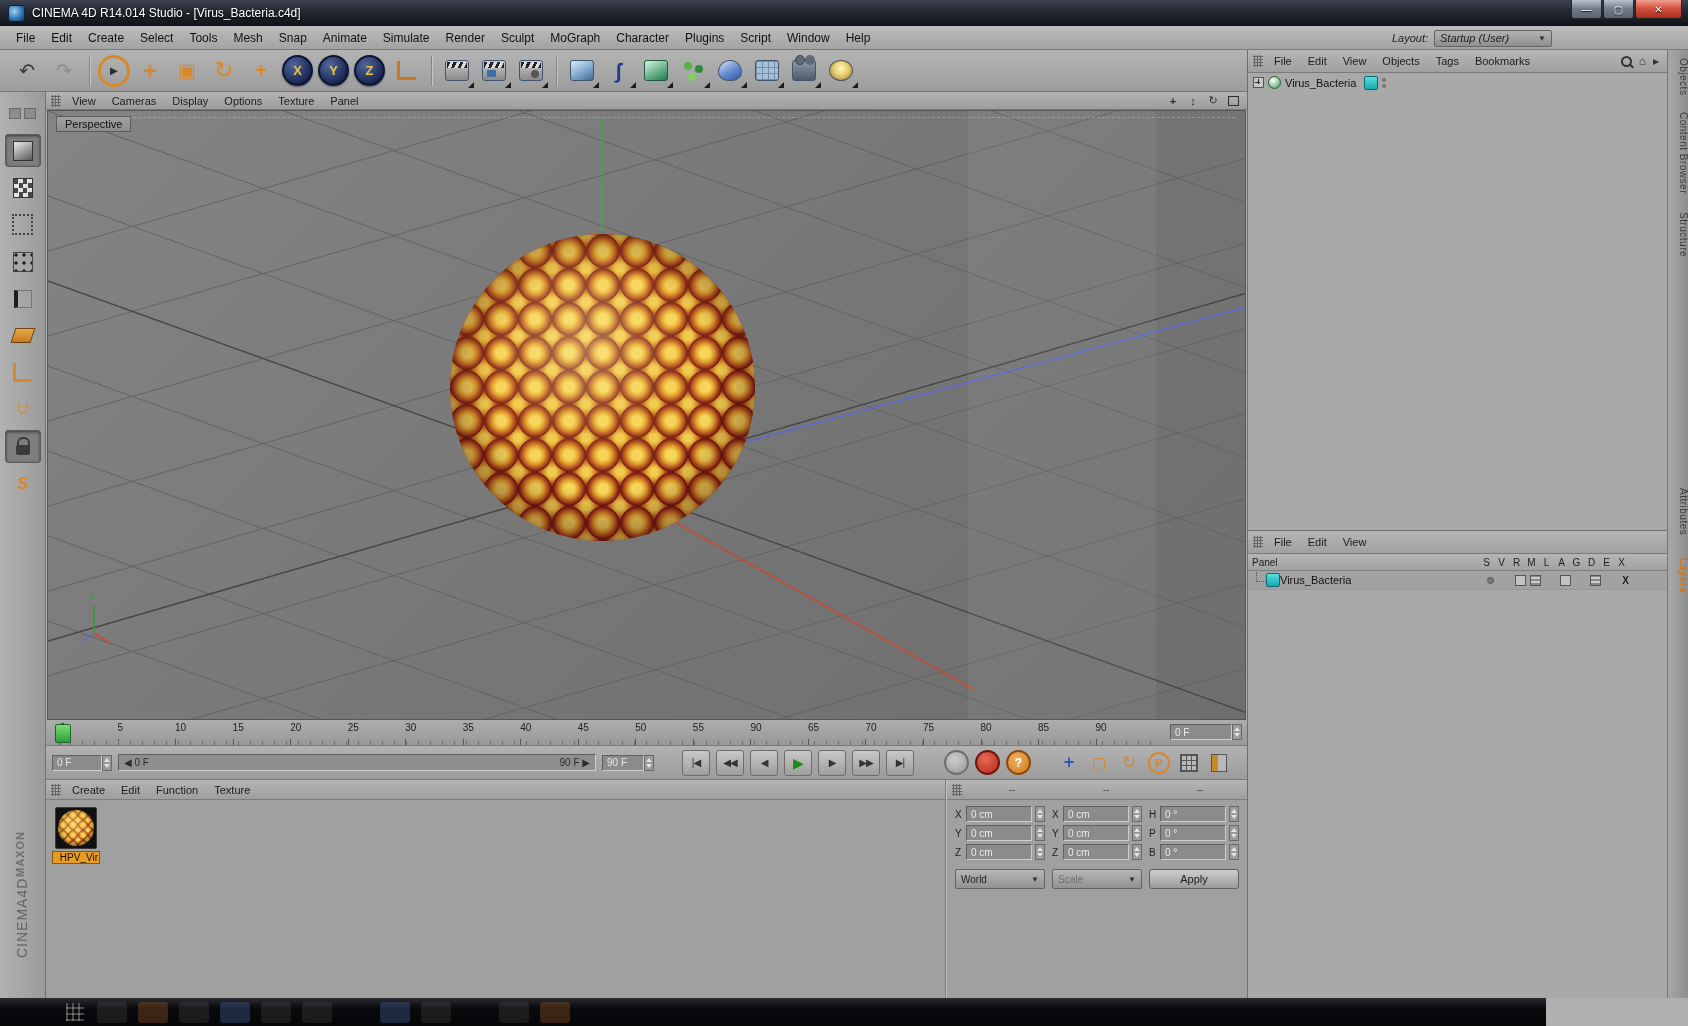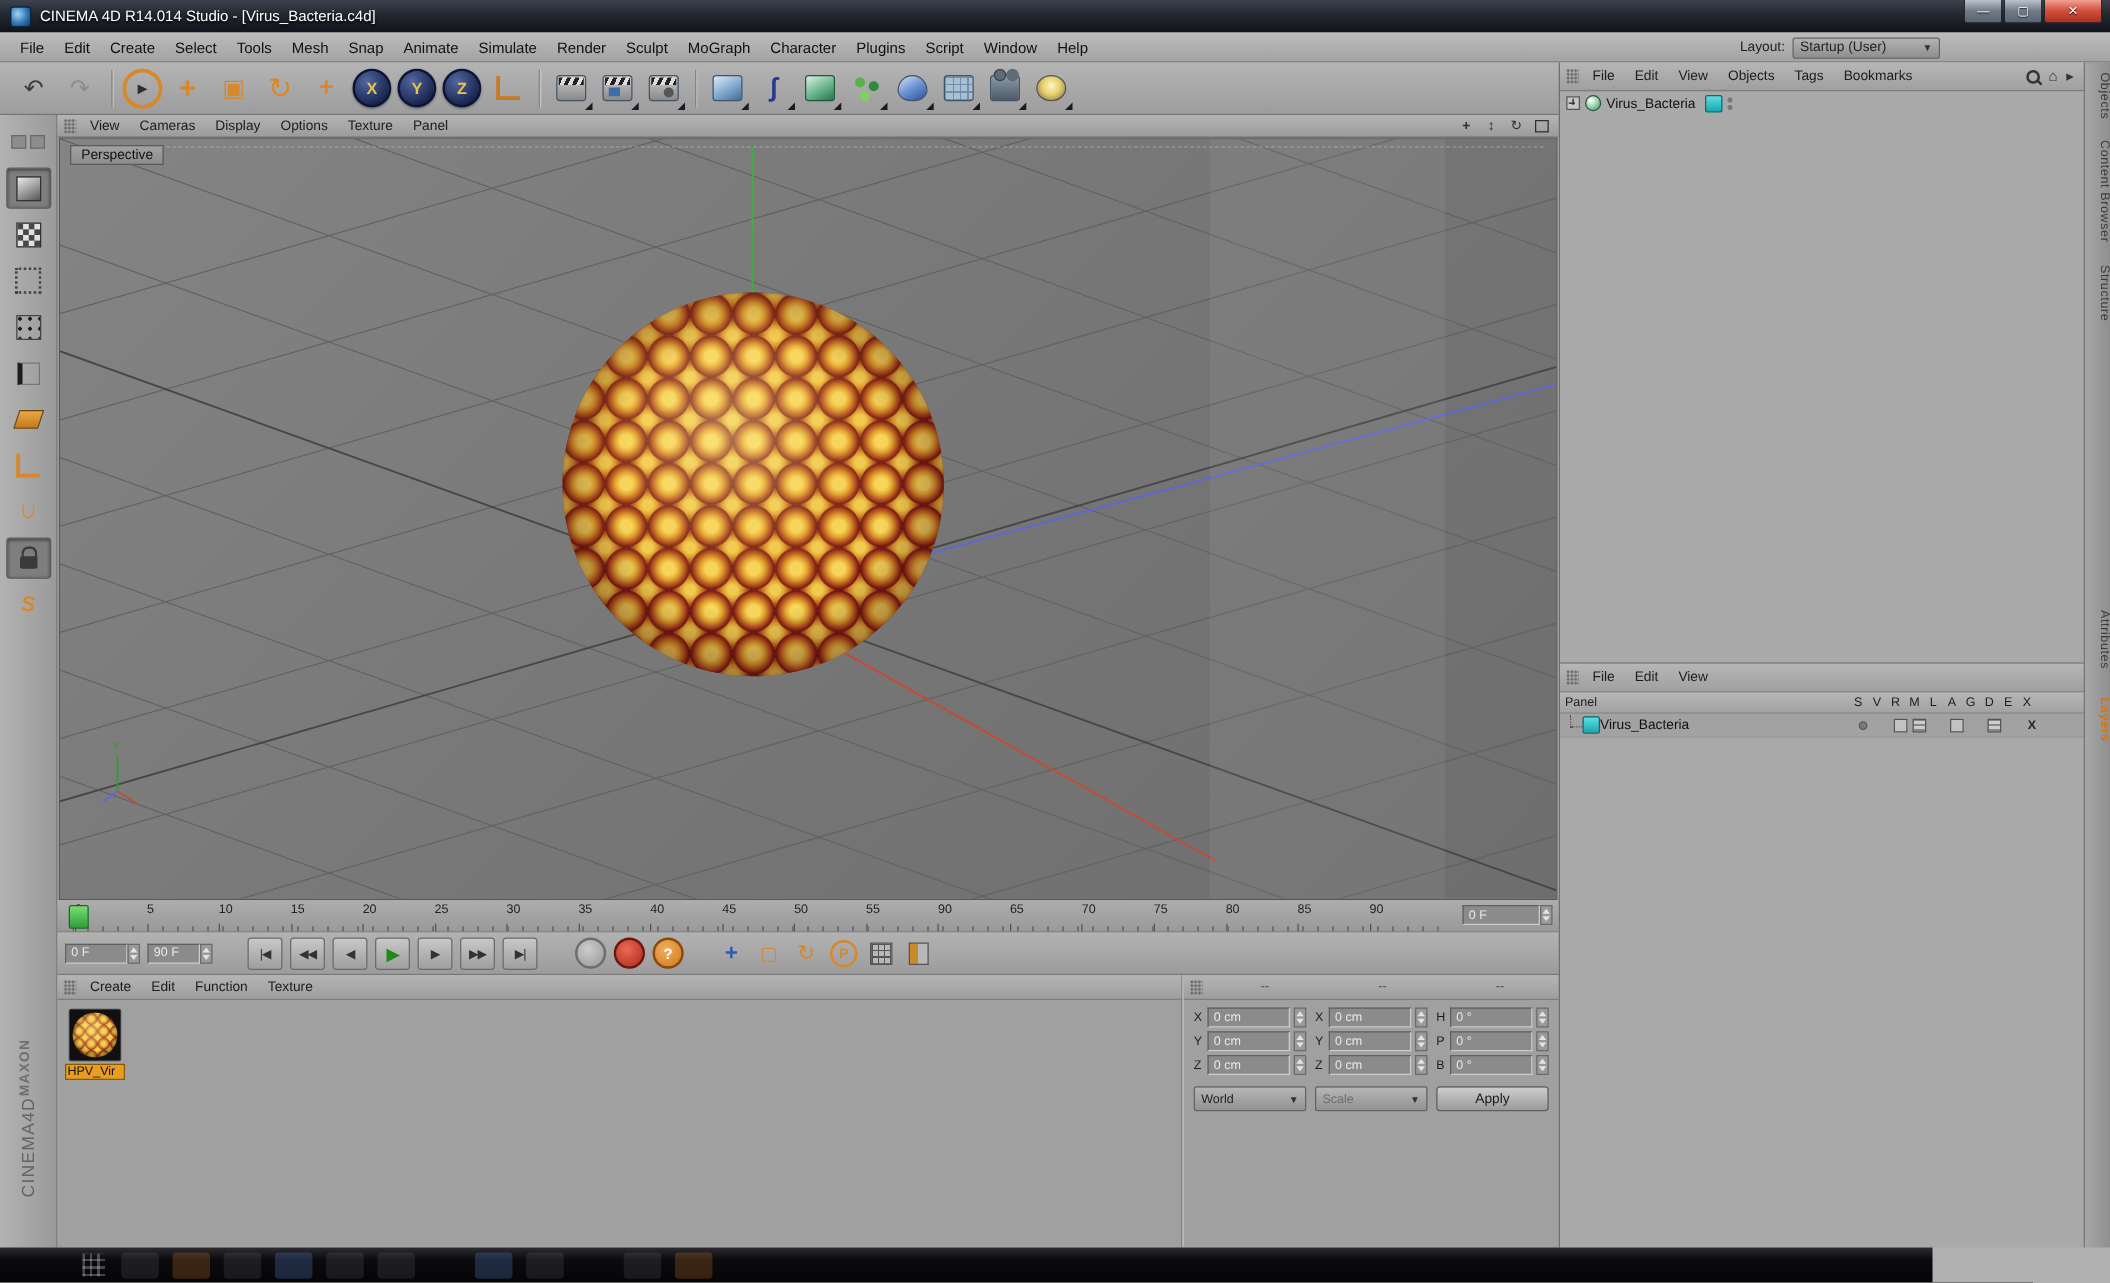--- a/index.html
+++ b/index.html
@@ -9,21 +9,21 @@
   .titlebar{position:absolute;left:0;top:0;width:1688px;height:26px;background:linear-gradient(#3d4250,#23272f 45%,#101319);display:flex;align-items:center;color:#fff;}
   .app-icon{width:15px;height:15px;margin:0 7px 0 8px;border-radius:3px;background:radial-gradient(circle at 35% 35%,#9fd4ef,#2b6fb0 60%,#123a66);border:1px solid #0a2440;}
   .titlebar-title{font-size:12px;text-shadow:0 1px 2px #000;}
   .winbtns{position:absolute;right:6px;top:0;display:flex;}
   .winbtn{width:29px;height:18px;display:flex;align-items:center;justify-content:center;font-size:10px;color:#fff;background:linear-gradient(#b9c2cc,#6f7a86 50%,#5a6572);border:1px solid #22262b;border-top:none;border-radius:0 0 3px 3px;margin-left:1px;text-shadow:0 1px 1px #000;}
   .winbtn.close{width:45px;background:linear-gradient(#f0a192,#d45240 45%,#a92f20);}
 
   
   .menubar{position:absolute;left:0;top:26px;width:1688px;height:24px;background:linear-gradient(#bcbcbc,#a3a3a3);border-bottom:1px solid #7b7b7b;display:flex;align-items:center;padding-left:8px;box-sizing:border-box;}
   .menu-item{font-size:12px;color:#111;padding:0 8px;white-space:nowrap;}
-  .layout-area{position:absolute;right:136px;top:0;height:24px;display:flex;align-items:center;gap:6px;}
+  .layout-area{position:absolute;right:136px;top:0;height:24px;display:flex;align-items:center;gap:6px;font-style:italic;}
   .layout-label{font-size:11px;color:#222;}
   .layout-select{width:118px;height:17px;background:linear-gradient(#b2b2b2,#8f8f8f);border:1px solid #636363;border-radius:2px;font-size:11px;color:#222;display:flex;align-items:center;justify-content:space-between;padding:0 5px;box-sizing:border-box;}
   .caret{font-size:8px;color:#333;}
 
   
   .toolbar{position:absolute;left:0;top:50px;width:1247px;height:42px;background:linear-gradient(#b4b4b4,#9d9d9d);border-bottom:1px solid #747474;display:flex;align-items:center;padding-left:10px;box-sizing:border-box;gap:3px;}
   .ti{width:34px;height:34px;display:flex;align-items:center;justify-content:center;font-size:19px;color:#3a3a3a;position:relative;border-radius:3px;}
   .ti.dim{color:#8d8d8d;}
   .orange{color:#d8882a;}
   .sep{width:1px;height:30px;background:#858585;margin:0 5px;box-shadow:1px 0 0 #c6c6c6;}
@@ -121,21 +121,21 @@
   .tc.blue{color:#2d5cb8;font-weight:bold;font-size:18px;}
   .tc.orange{color:#d8882a;}
   .pcircle{width:18px;height:18px;border-radius:50%;border:2px solid #d8882a;color:#d8882a;font-size:11px;font-weight:bold;display:flex;align-items:center;justify-content:center;}
   .kgrid{width:16px;height:16px;background:repeating-linear-gradient(0deg,#555 0 1px,transparent 1px 5px),repeating-linear-gradient(90deg,#555 0 1px,transparent 1px 5px),#b8b8b8;border:1px solid #555;}
   .colico{width:14px;height:16px;border:1px solid #555;background:linear-gradient(90deg,#c88a2a 0 6px,#b8b8b8 6px);}
 
   
   .mat-panel{position:absolute;left:46px;top:780px;width:900px;height:218px;background:#a0a0a0;border-right:1px solid #7a7a7a;box-sizing:border-box;}
   .panel-menubar{height:19px;background:linear-gradient(#b4b4b4,#9e9e9e);border-bottom:1px solid #7d7d7d;display:flex;align-items:center;}
   .mat-body{padding:7px 6px;}
-  .mat-item{width:48px;text-align:left;}
+  .mat-item{width:48px;text-align:right;}
   .mat-thumb{width:40px;height:40px;margin:0 auto;background:#101010;border:1px solid #3a3a3a;border-radius:2px;position:relative;}
   .virus-mini{position:absolute;inset:2px;border-radius:50%;background-color:#6b1410;
     background-image:
       radial-gradient(circle at 50% 46%,rgba(0,0,0,0) 52%,rgba(18,2,2,.85) 96%),
       radial-gradient(circle at 42% 36%,rgba(255,235,140,.5),rgba(0,0,0,0) 60%),
       radial-gradient(circle,#f2ce52 0 1.5px,#dc9a28 3px,#9c331b 4.5px,rgba(0,0,0,0) 5px),
       radial-gradient(circle,#f2ce52 0 1.5px,#dc9a28 3px,#9c331b 4.5px,rgba(0,0,0,0) 5px);
     background-size:100% 100%,100% 100%,10px 10px,10px 10px;
     background-position:0 0,0 0,0 0,5px 5px;}
   .mat-label{margin-top:2px;background:#e89c20;border:1px solid #8a5a00;font-size:10px;color:#111;padding:0 1px;white-space:nowrap;overflow:hidden;}
@@ -436,20 +436,24 @@
   </div>
 
   <div class="playbar">
     <div class="fieldwrap">
       <span class="field" style="width:50px;">0 F</span>
       <span class="spin">
           <i class="up"></i>
           <i class="dn"></i>
         </span>
     </div>
+    <div class="slider">
+      <span>◀ 0 F</span>
+      <span>90 F ▶</span>
+    </div>
     <div class="fieldwrap">
       <span class="field" style="width:42px;">90 F</span>
       <span class="spin">
           <i class="up"></i>
           <i class="dn"></i>
         </span>
     </div>
     <div style="width:16px;flex:none;"></div>
     <div class="tb">|◀</div>
     <div class="tb">◀◀</div>

